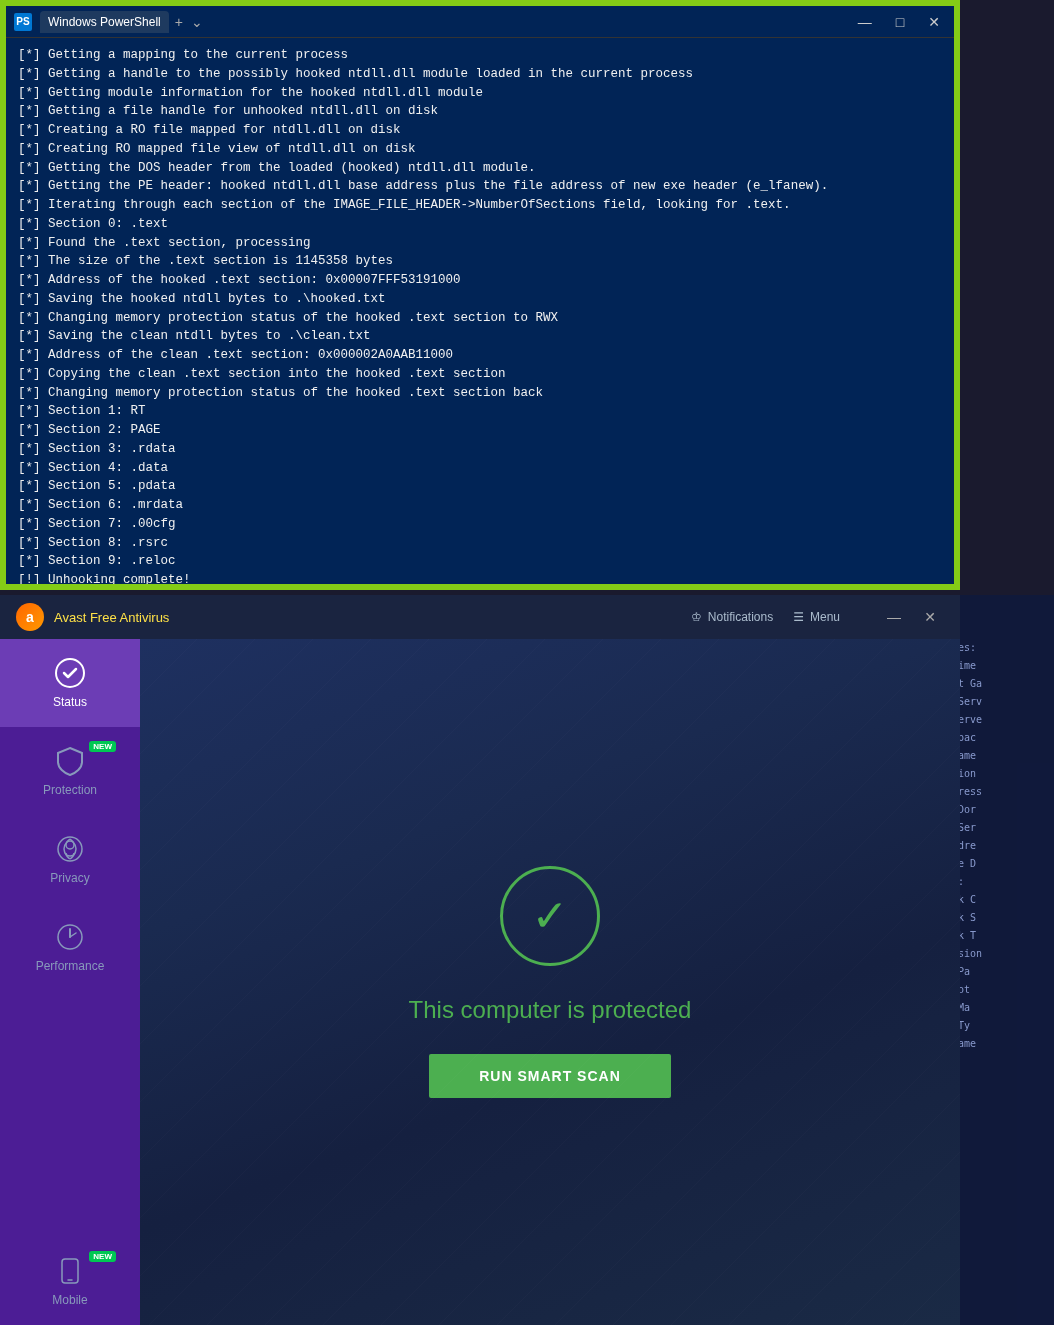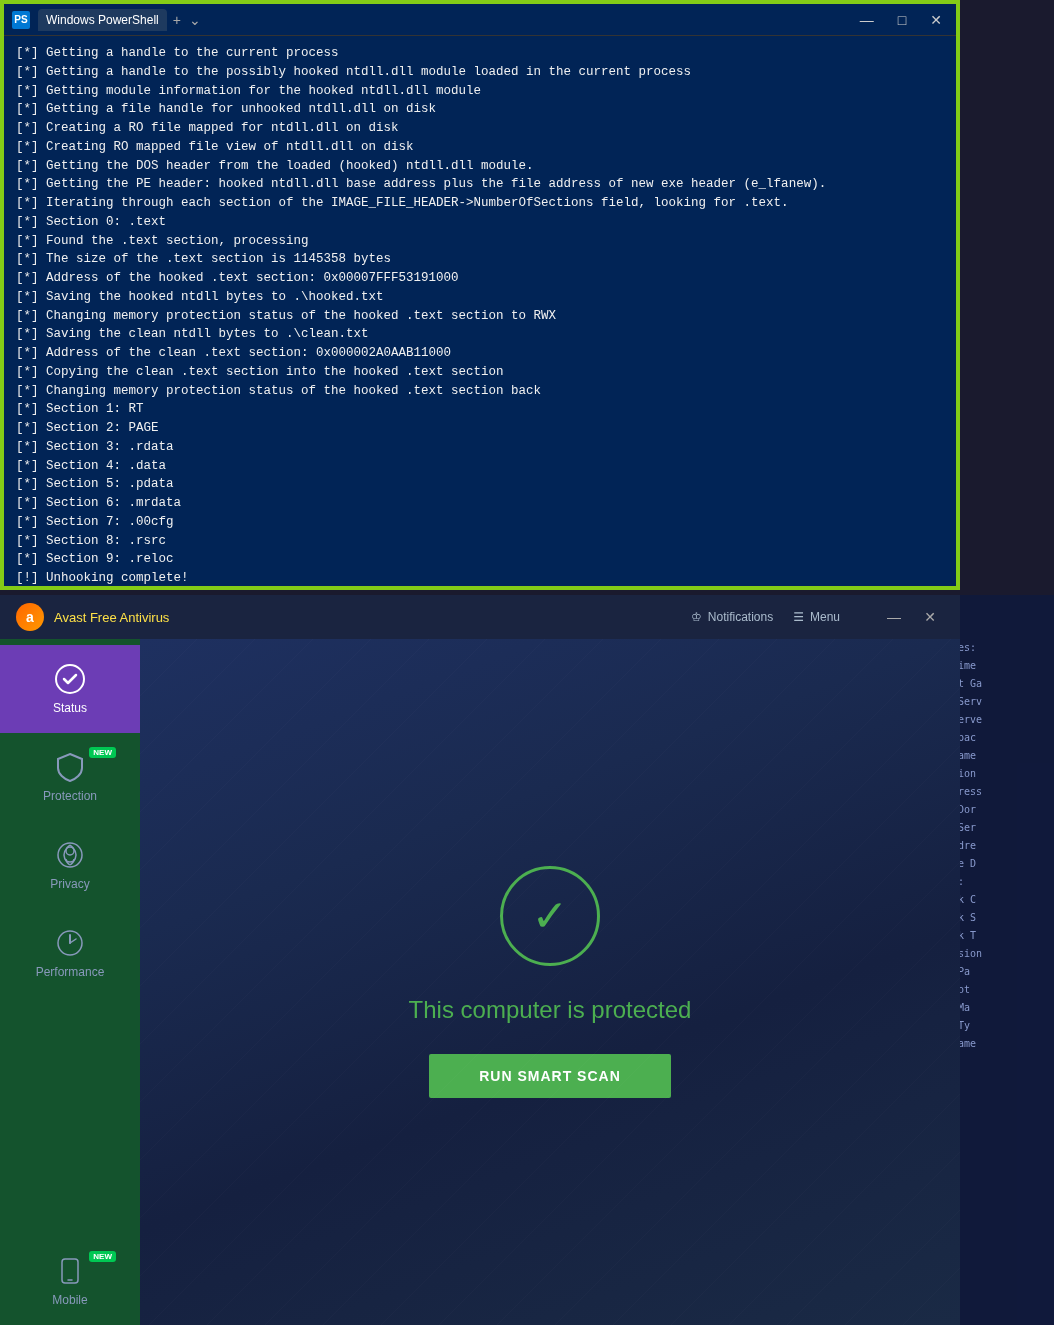--- a/index.html
+++ b/index.html
@@ -5,21 +5,21 @@
     * { margin: 0; padding: 0; box-sizing: border-box; }
     body { width: 1054px; height: 1325px; overflow: hidden; font-family: 'Segoe UI', sans-serif; background: #1a1a2e; position: relative; }
 
     
     .powershell-window {
       position: absolute;
       top: 0; left: 0;
       width: 960px;
       height: 590px;
       background: #012456;
-      border: 4px solid #84cc16;
+      border: 6px solid #84cc16;
       z-index: 10;
     }
     .ps-titlebar {
       height: 32px;
       background: #012456;
       display: flex;
       align-items: center;
       padding: 0 8px;
       border-bottom: 1px solid #333;
     }
@@ -120,25 +120,25 @@
 
     .avast-body {
       display: flex;
       flex: 1;
       overflow: hidden;
     }
 
     
     .avast-sidebar {
       width: 140px;
-      background: #14532d;
+      background: #4c1d95;
       display: flex;
       flex-direction: column;
       align-items: center;
-      padding-top: 6px;
+      padding-top: 0;
       flex-shrink: 0;
     }
     .sidebar-item {
       width: 100%;
       display: flex;
       flex-direction: column;
       align-items: center;
       padding: 18px 0;
       cursor: pointer;
       color: #8899bb;
@@ -261,21 +261,21 @@
     <div class="ps-tab">Windows PowerShell</div>
     <span class="ps-new-tab">+</span>
     <span class="ps-new-tab">⌄</span>
     <div class="ps-controls">
       <span class="ps-ctrl-btn">—</span>
       <span class="ps-ctrl-btn">□</span>
       <span class="ps-ctrl-btn close">✕</span>
     </div>
   </div>
   <div class="ps-content" id="ps-content">
-      <div>[*] Getting a handle to the current process</div>
+      <div>[*] Getting a mapping to the current process</div>
       <div>[*] Getting a handle to the possibly hooked ntdll.dll module loaded in the current process</div>
       <div>[*] Getting module information for the hooked ntdll.dll module</div>
       <div>[*] Getting a file handle for unhooked ntdll.dll on disk</div>
       <div>[*] Creating a RO file mapped for ntdll.dll on disk</div>
       <div>[*] Creating RO mapped file view of ntdll.dll on disk</div>
       <div>[*] Getting the DOS header from the loaded (hooked) ntdll.dll module.</div>
       <div>[*] Getting the PE header: hooked ntdll.dll base address plus the file address of new exe header (e_lfanew).</div>
       <div>[*] Iterating through each section of the IMAGE_FILE_HEADER-&gt;NumberOfSections field, looking for .text.</div>
       <div>        [*] Section 0: .text</div>
       <div>                [*] Found the .text section, processing</div>

